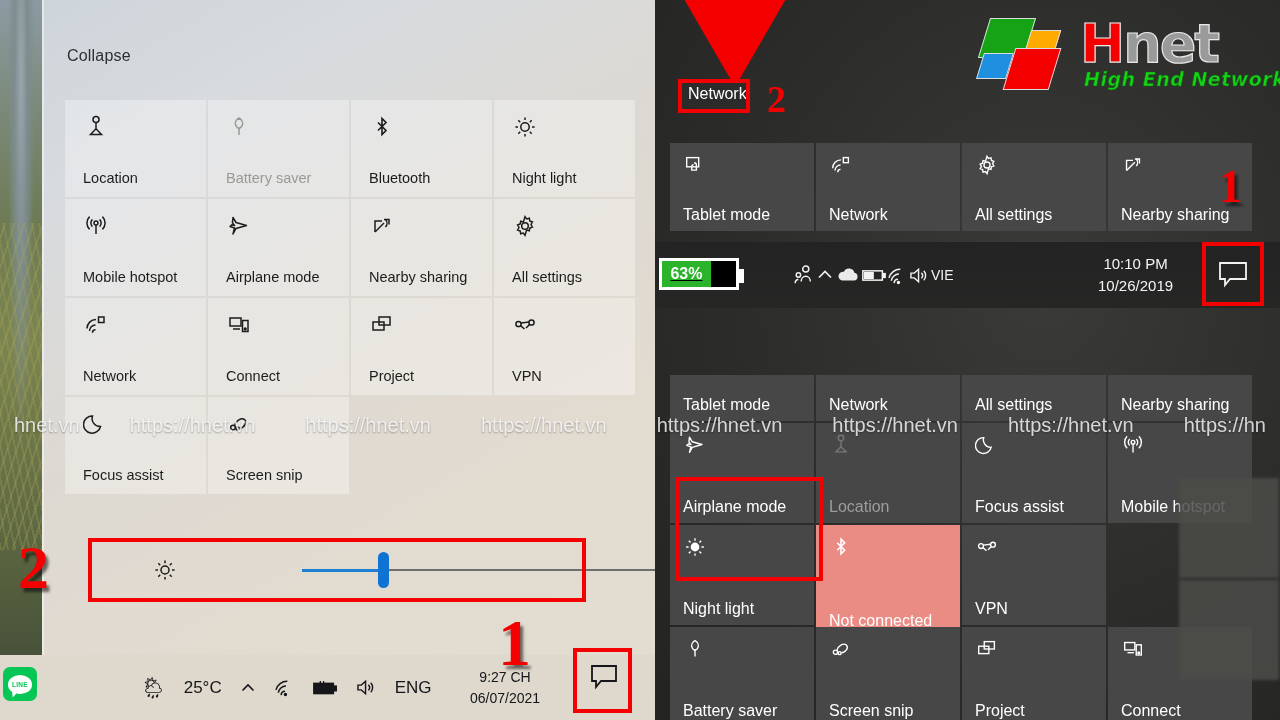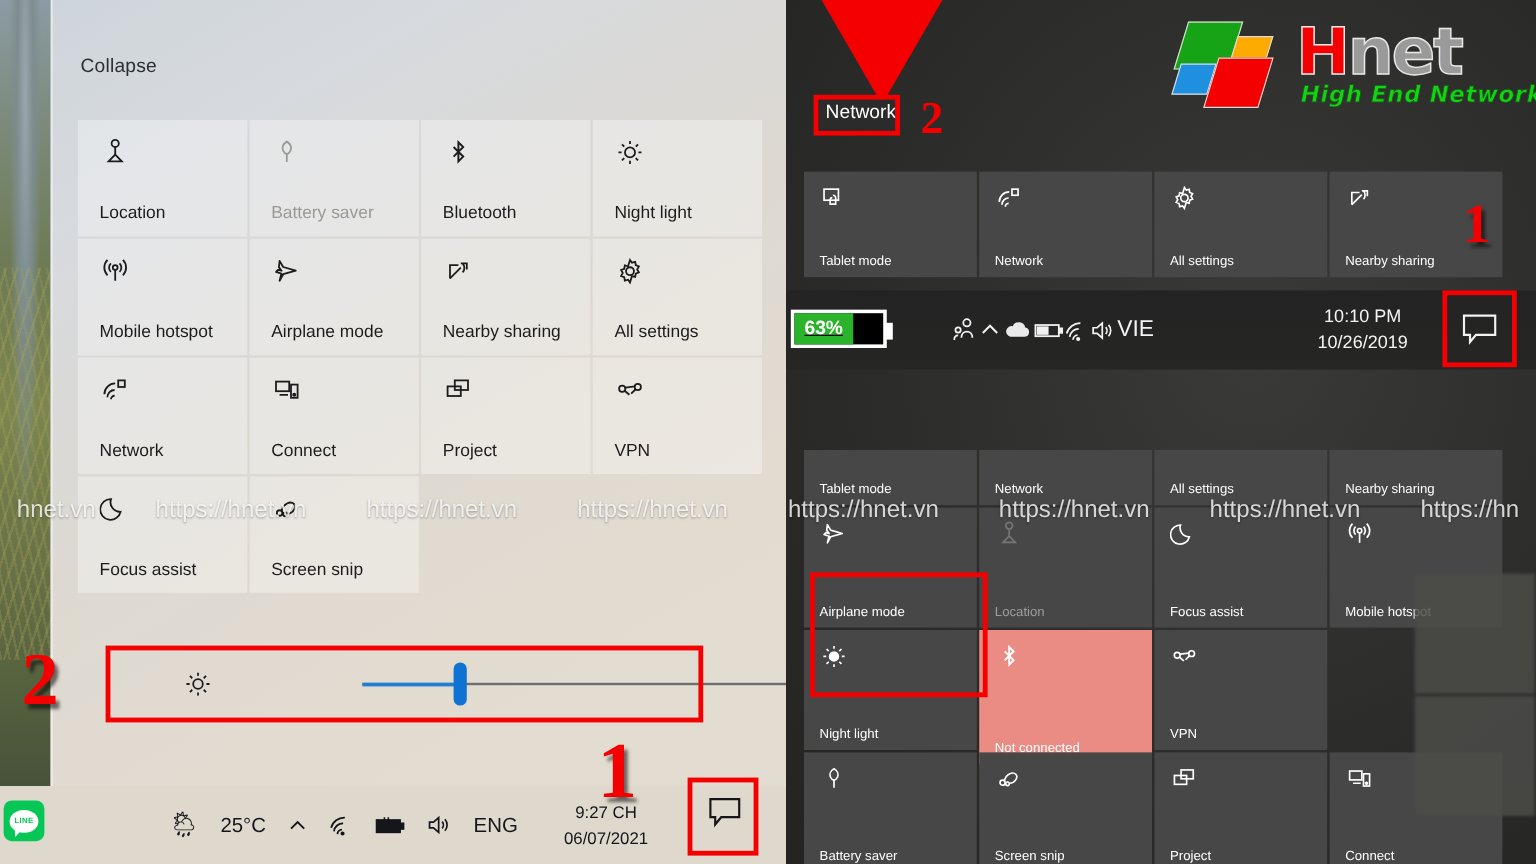--- a/index.html
+++ b/index.html
@@ -130,39 +130,39 @@
 
   .tiles-dark { position:absolute; left:15px; width:600px; }
   .tdrow{ display:flex; gap:2px; margin-bottom:2px; }
   .tile-d{
     width:144px; height:88px; background:#474747; position:relative; color:#fff;
   }
   .tile-d.dim{ color:#9d9d9d; }
   .tile-d.dim .ti{ opacity:.55; }
   .tile-d.alert{ background:#ea8b84; }
   .tile-d .ti{ position:absolute; left:13px; top:10px; }
-  .tile-d .tl{ position:absolute; left:13px; bottom:7px; font-size:11px; white-space:nowrap; }
+  .tile-d .tl{ position:absolute; left:13px; bottom:7px; font-size:16px; white-space:nowrap; }
   .tile-d.ghost{ background:#4c4c49; filter:blur(1.4px); opacity:.85; }
 
   .topgrid{ top:143px; }
   .botgrid{ top:375px; }
 
   .taskbar-d{
     position:absolute; left:0; top:242px; width:625px; height:66px;
     background:linear-gradient(180deg,#232323,#262625);
     display:flex; align-items:center;
   }
   .batt{
     position:absolute; left:4px; top:16px; width:80px;height:32px;
     border:3px solid #ffffff; background:#000; display:flex; align-items:center;
   }
   .batt::after{content:"";position:absolute;right:-8px;top:8px;width:6px;height:14px;background:#fff;}
   .batt-fill{ width:66%; height:100%; background:#2bb32b; display:flex;align-items:center;justify-content:center;text-decoration:underline;}
   .batt-fill span{font-size:16px;color:#fff;font-weight:bold;}
-  .tray-d{ position:absolute; left:136px; top:0; height:66px; display:flex; align-items:center; gap:0; color:#f2f2f2; font-size:19px;}
+  .tray-d{ position:absolute; left:136px; top:0; height:66px; display:flex; align-items:center; gap:0; color:#f2f2f2; font-size:14px;}
   .clock-d{ position:absolute; left:443px; top:0; height:66px; display:flex; flex-direction:column;
             justify-content:center; align-items:center; font-size:15px; color:#f4f4f4; line-height:1.5;}
 
   .notif-box-d{
     position:absolute; left:547px; top:242px; width:62px; height:64px;
     border:4px solid #f50000; display:flex; align-items:center; justify-content:center;
   }
   .num-1-right{ position:absolute; left:564px; top:160px; font-size:46px; font-weight:bold; color:#f50000;
     font-family:"Liberation Serif", serif;}
 

